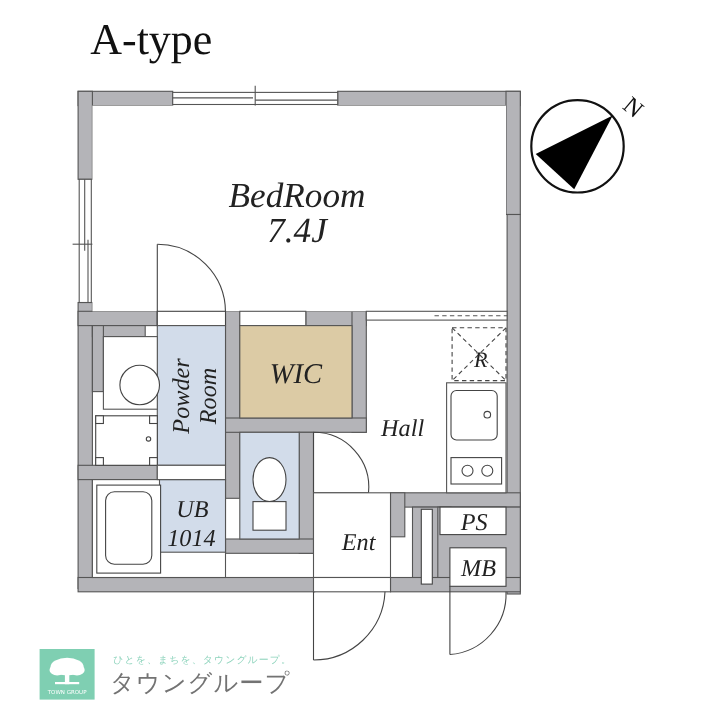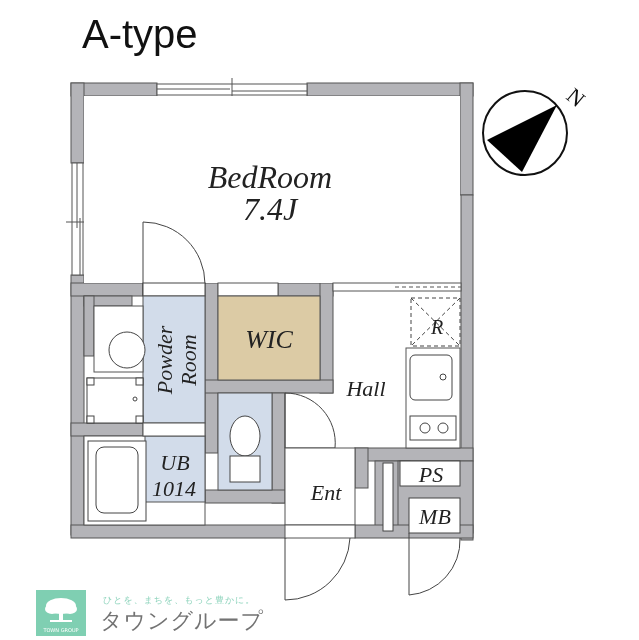--- a/index.html
+++ b/index.html
@@ -1,17 +1,17 @@
 <!DOCTYPE html>
 <html><head>
   <meta charset="utf-8">
   <style>
     html, body { margin: 0; padding: 0; background: #ffffff; }
     body { width: 639px; height: 640px; position: relative; overflow: hidden; font-family: "Liberation Sans", sans-serif; }
-    .title { position: absolute; left: 82px; top: 12px; font-family: Liberation Sans, sans-serif; font-size: 40px; color: #111; letter-spacing: 0px; }
+    .title { position: absolute; left: 82px; top: 12px; font-family: Liberation Serif, serif; font-size: 40px; color: #111; letter-spacing: 0px; }
     svg.plan { position: absolute; left: 0; top: 0; }
     .lbl { font-family: "Liberation Serif", serif; font-style: italic; fill: #222; }
     .logo { position: absolute; left: 36px; top: 590px; width: 50px; height: 46px; background: #7fcfb2; }
     .logo-sub { position: absolute; left: 2px; bottom: 3px; width: 46px; text-align: center; font-size: 5px; color: #fff; font-family: "DejaVu Sans", sans-serif; }
     .logo-tree { position: absolute; left: 8px; top: 6px; width: 34px; height: 30px; }
     .slogan { position: absolute; left: 103px; top: 594px; font-size: 9px; color: #8fd4bd; font-family: "DejaVu Sans", sans-serif; letter-spacing: 1px; }
     .brand { position: absolute; left: 100px; top: 606px; font-size: 22px; color: #737373; font-family: "DejaVu Sans", sans-serif; letter-spacing: 1px; }
   </style>
 </head>
 <body>
@@ -165,14 +165,14 @@
 <div class="logo">
   <svg class="logo-tree" viewBox="0 0 34 30">
     <ellipse cx="17" cy="10" rx="15" ry="8" fill="#fff"></ellipse>
     <ellipse cx="8" cy="13" rx="7" ry="5" fill="#fff"></ellipse>
     <ellipse cx="26" cy="13" rx="7" ry="5" fill="#fff"></ellipse>
     <rect x="15" y="14" width="4" height="12" fill="#fff"></rect>
     <rect x="6" y="24" width="22" height="2" fill="#fff"></rect>
   </svg>
   <div class="logo-sub">TOWN GROUP</div>
 </div>
-<div class="slogan">ひとを、まちを、もっと豊かに。</div>
+<div class="slogan">ひとを、まちを、タウングループ。</div>
 <div class="brand">タウングループ</div>
 
 </body></html>

